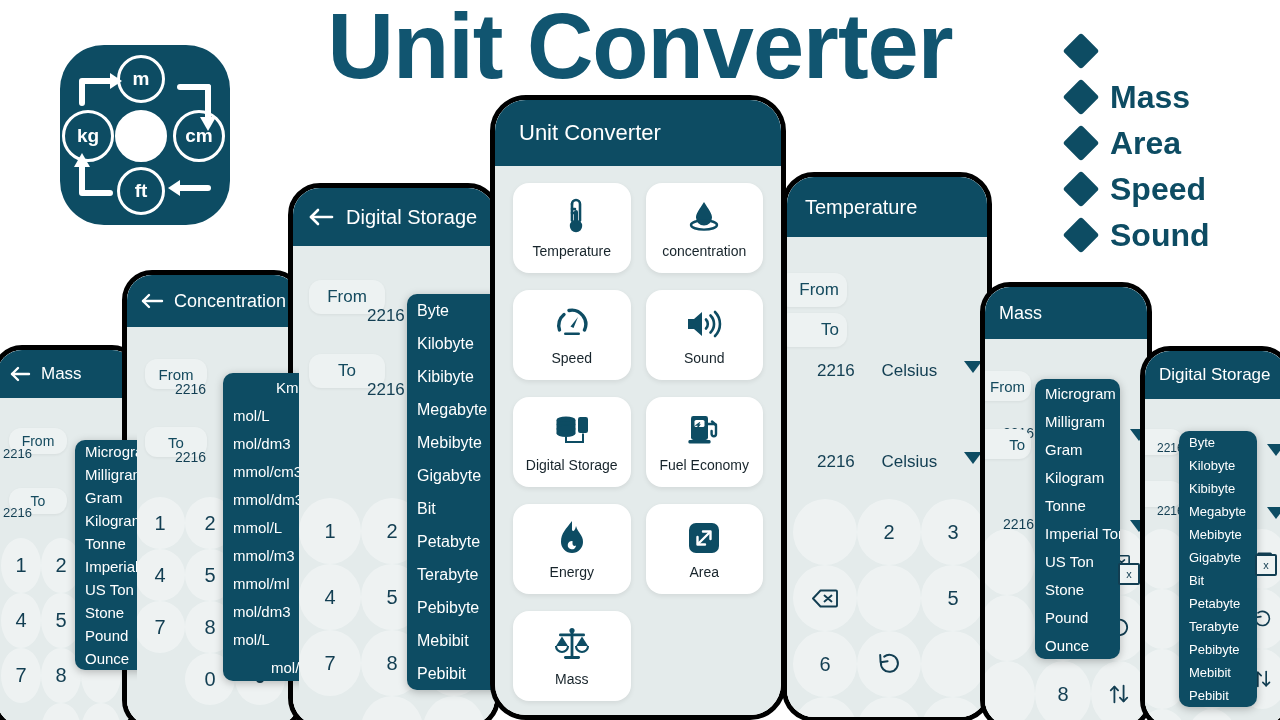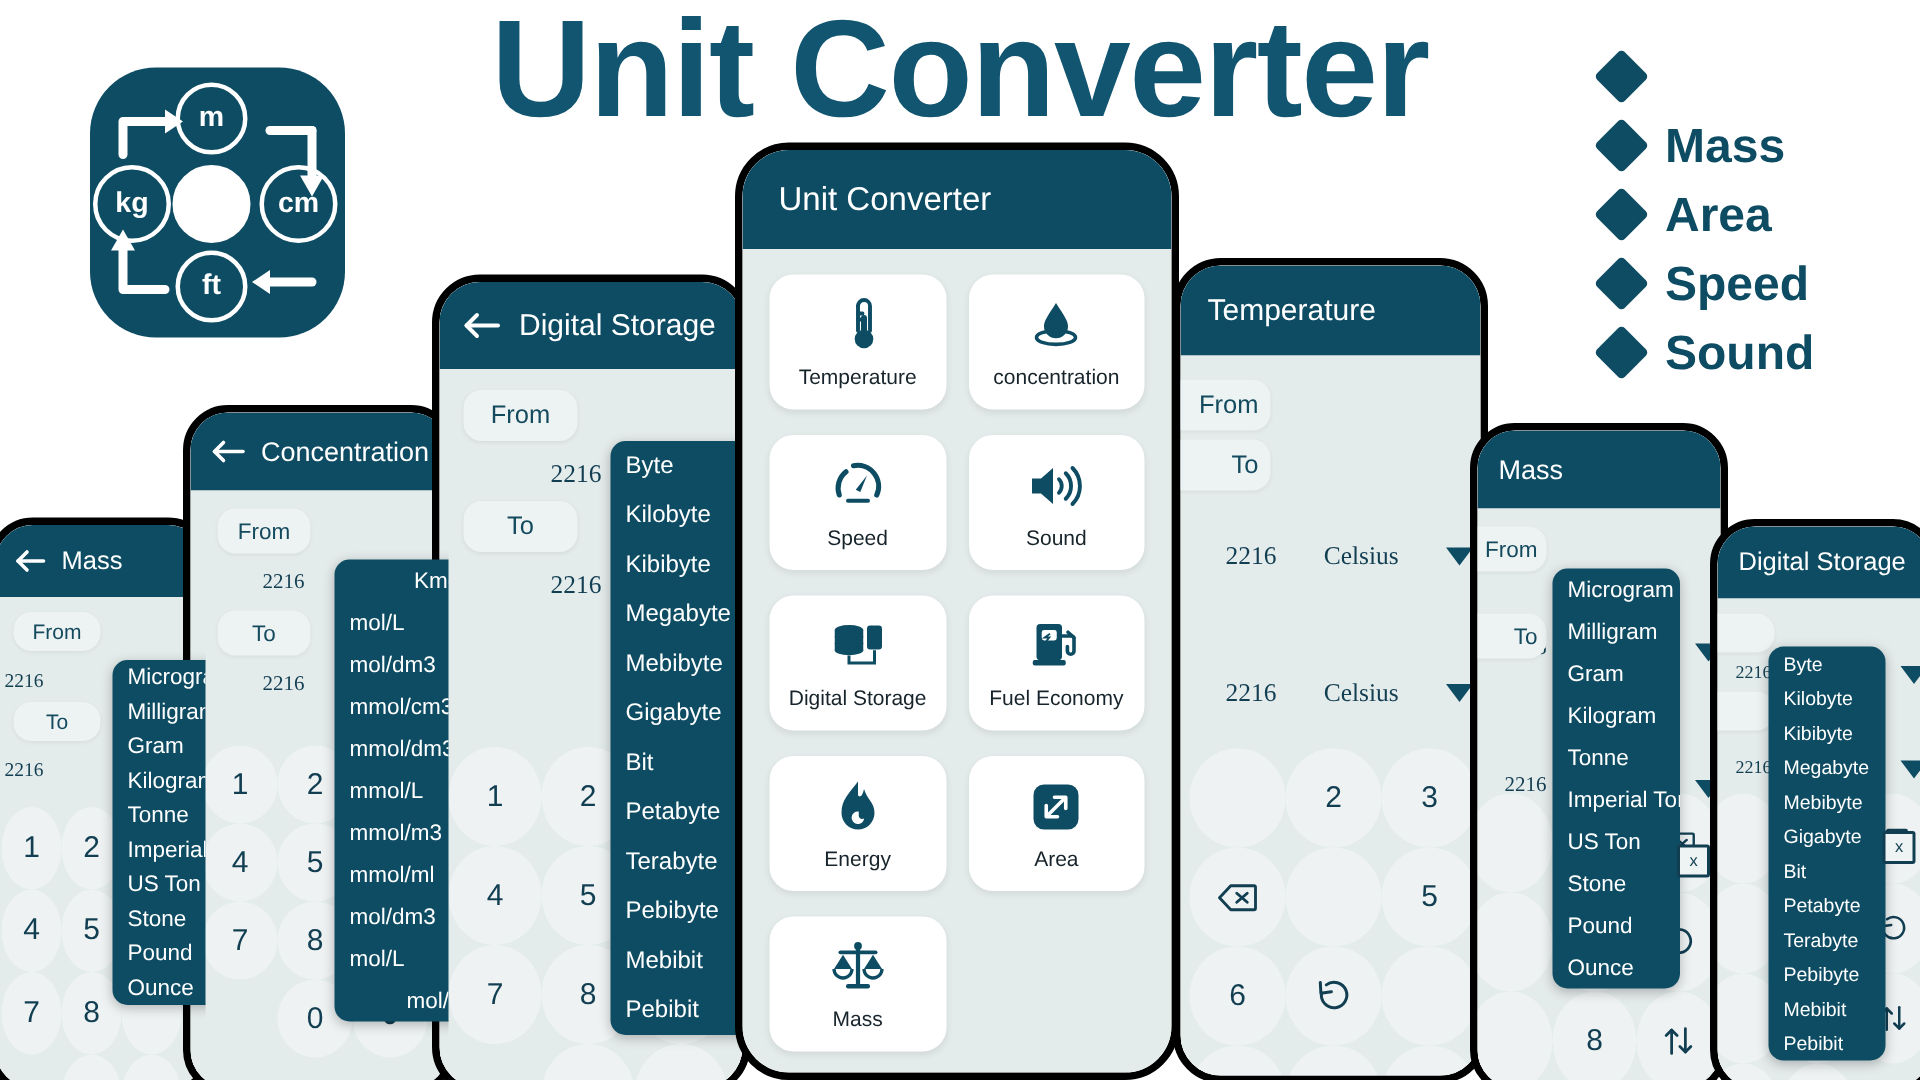--- a/index.html
+++ b/index.html
@@ -59,22 +59,23 @@
   }
   .back-arrow{flex:0 0 auto;display:flex;align-items:center;justify-content:center;}
   .appbar-title{font-size:21px;font-weight:500;white-space:nowrap;}
   .screen-body{position:relative;background:#e4ebeb;width:100%;height:100%;}
 
   
   .fromto{
     position:absolute;background:#edf2f2;border-radius:12px;
     color:#144a5e;font-size:17px;display:flex;align-items:center;justify-content:center;
     box-shadow:0 1px 3px rgba(0,0,0,.06);
-  }
-  .valrow{position:absolute;display:flex;align-items:center;font-family:Liberation Serif, serif;}
+    margin-top:20px;
+  }
+  .valrow{position:absolute;display:flex;}
   .val-num{font-size:17px;color:#123e52;font-weight:500;}
   .val-unit{font-size:17px;color:#123e52;font-weight:500;}
   .caret{
     width:0;height:0;border-left:9px solid transparent;border-right:9px solid transparent;
     border-top:12px solid #0d4c63;
   }
 
   
   .keypad{position:absolute;display:grid;}
   .key{

